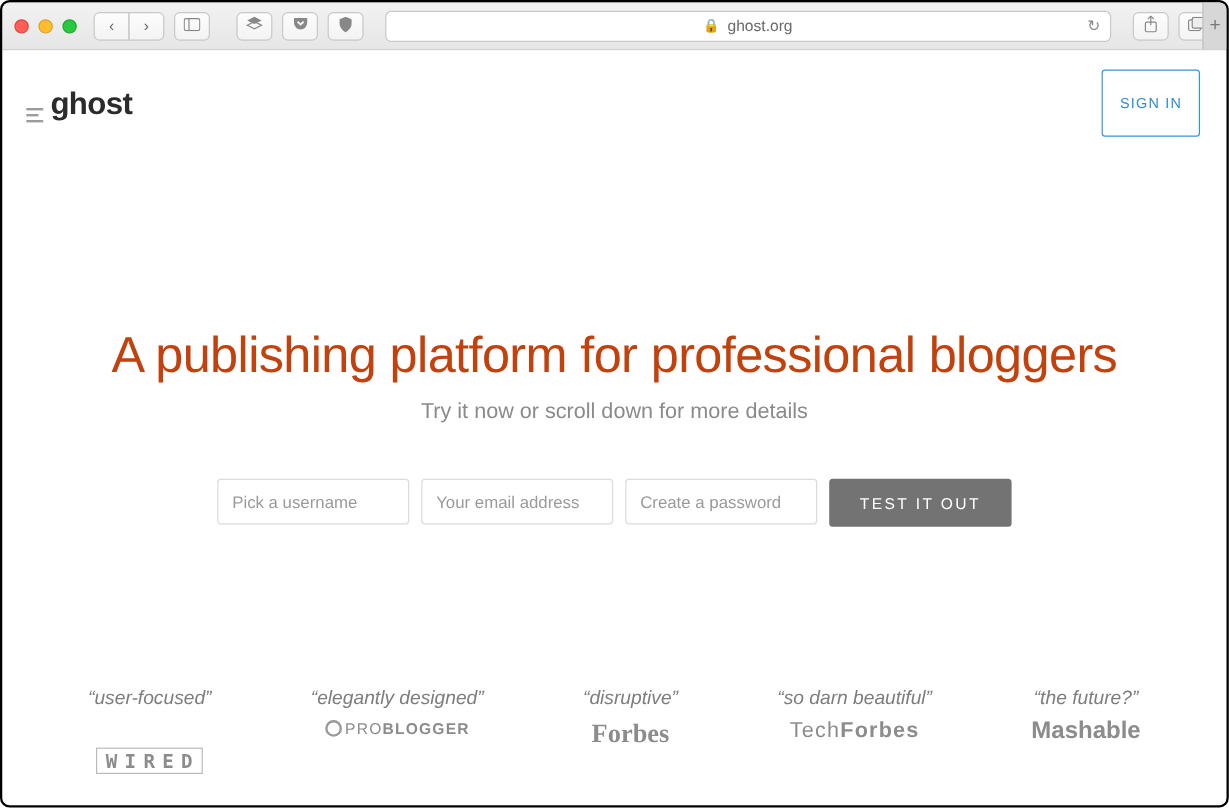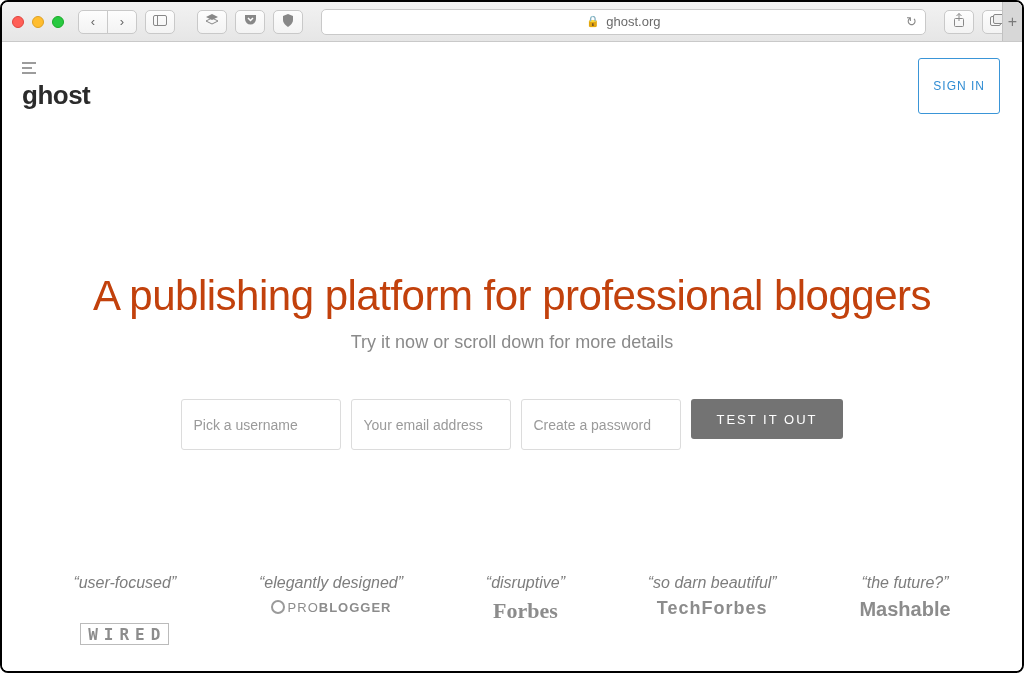--- a/index.html
+++ b/index.html
@@ -85,23 +85,22 @@
     height: calc(100% - 40px);
     background: #fff;
   }
   .site-header {
     display: flex;
     justify-content: space-between;
     align-items: center;
     padding: 16px 22px 0 20px;
   }
   .brand {
-    display: flex; align-items: flex-start; gap: 6px;
+    display: flex; align-items: flex-end; gap: 6px;
     color: #2f2f2f;
-    flex-direction: column;
   }
   .brand-hamburger {
     display: inline-flex; flex-direction: column; gap: 3px;
     width: 14px;
   }
   .brand-hamburger span {
     height: 2px; background: #9c9c9c; width: 100%;
   }
   .brand-hamburger span:nth-child(2){ width: 70%; }
   .brand-word {
@@ -136,21 +135,21 @@
     color: #8a8a8a;
   }
   .signup-form {
     margin-top: 46px;
     display: flex;
     justify-content: center;
     gap: 10px;
   }
   .signup-form input {
     width: 160px;
-    height: 51px;
+    height: 38px;
     border: 1px solid #dcdcdc;
     border-radius: 3px;
     padding: 0 12px;
     font-size: 14px;
     color: #8b5cf6;
     background: #fff;
   }
   .signup-form input::placeholder { color: #9a9a9a; }
   .test-btn {
     height: 40px;
@@ -191,21 +190,21 @@
   }
   
   .logo-wired {
     font-family: monospace; letter-spacing: 6px; font-size: 16px;
     border: 1px solid #bbb; padding: 1px 2px 0 7px; display:inline-block;margin-top:25px;
   }
   .logo-problogger { font-size: 13px; letter-spacing: 1px; }
   .logo-problogger .pb-pro { font-weight: 400; }
   .logo-problogger .pb-blogger { font-weight: 800; }
   .logo-forbes { font-family: Georgia, 'Times New Roman', serif; font-weight: 700; letter-spacing: 0; font-size: 22px;}
-  .logo-techcrunch span.light { font-weight: 700; }
+  .logo-techcrunch span.light { font-weight: 400; }
   .logo-techcrunch span.heavy { font-weight: 900; }
   .logo-mashable { font-weight: 800; font-size: 20px; letter-spacing: 0;}
   .pb-gear {
     display:inline-block; width:14px; height:14px; border:2px solid #9a9a9a;
     border-radius:50%; position:relative; margin-right:3px; top:2px;
   }
 </style>
 </head>
 <body>
 

